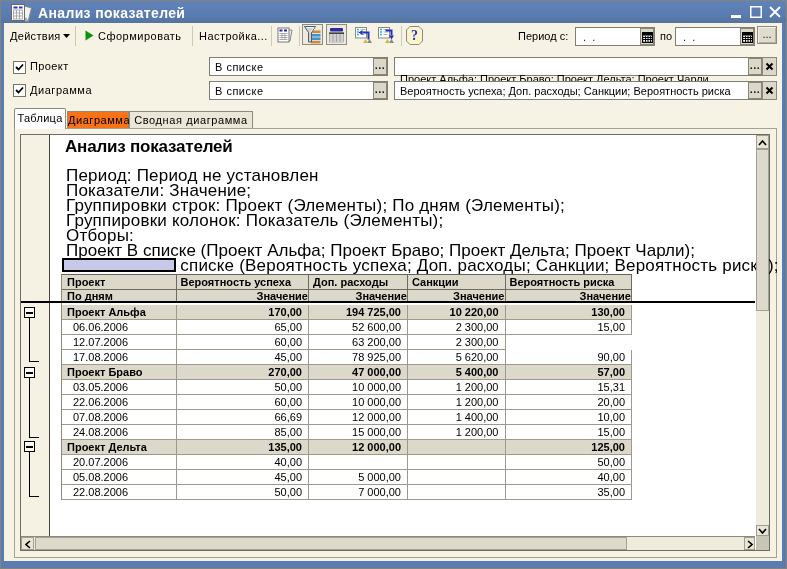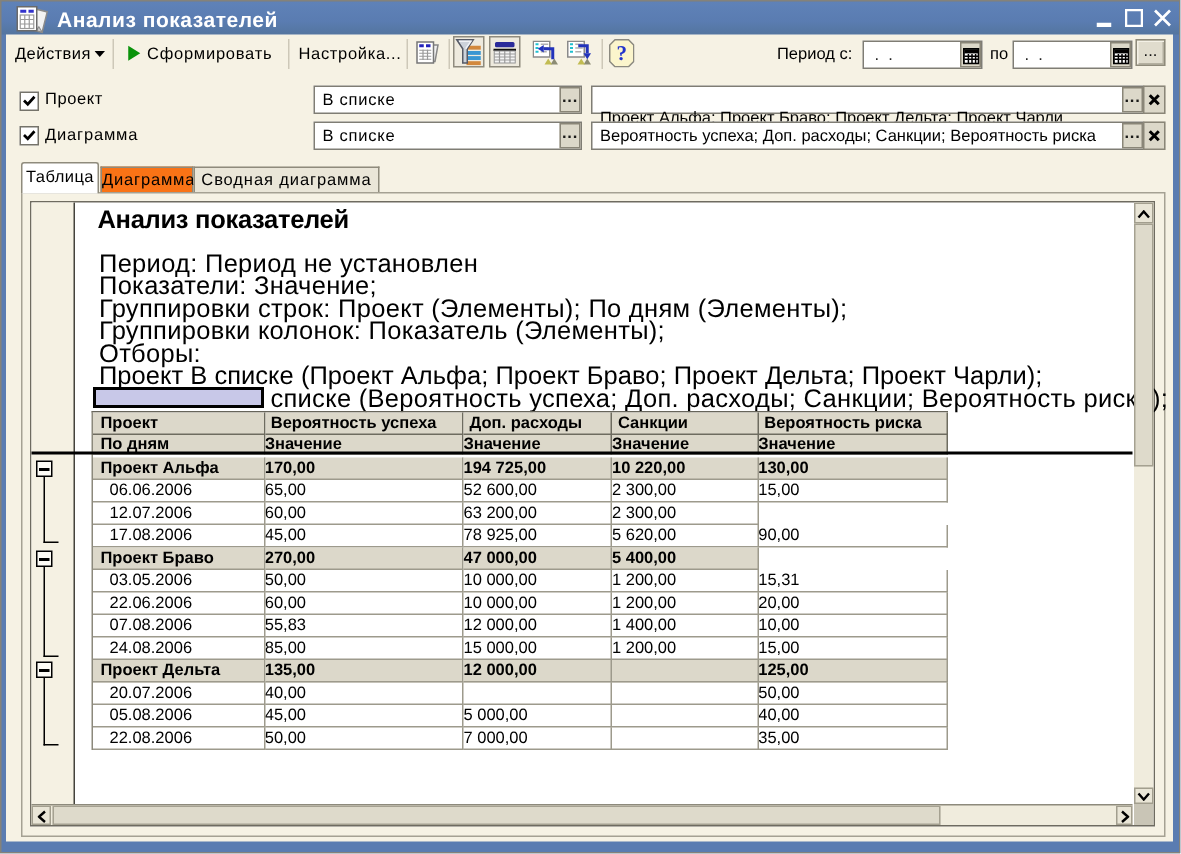--- a/index.html
+++ b/index.html
@@ -30,22 +30,22 @@
 #rlines{position:absolute;left:66px;top:168px;line-height:15px;font-size:17px;letter-spacing:0.2px}
 #selcell{position:absolute;left:62px;top:258px;width:114px;height:14px;border:2px solid #000;background:#c8c8e8}
 
 #tbl{position:absolute;left:61px;top:274px;width:571px;border-top:1px solid #66645a;border-left:1px solid #8c897c}
 .trow{display:flex;width:570px}
 .trow div{border-right:1px solid #9d9a8c;border-bottom:1px solid #9d9a8c;overflow:hidden;white-space:nowrap;height:100%}
 .hrow div{background:#dcd8ca;font-weight:bold;border-right:1px solid #6e6c60;border-bottom:1px solid #6e6c60}
 .grow div{background:#dcd8ca;font-weight:bold}
 .c1{width:114.5px;padding-left:5px}
 .c2{width:132.5px}.c3{width:99px}.c4{width:97.5px}.c5{width:126.5px}
-.num{text-align:left;padding-right:6px}
-.ctr{text-align:left}
+.num{text-align:right;padding-right:6px}
+.ctr{text-align:right}
 .dt{padding-left:11px !important}
 .h15{height:15px;line-height:14px}
 .h13{height:13px;line-height:12px}
 #thick{position:absolute;left:21px;top:301px;width:734px;height:2px;background:#000}
 
 .gbox{position:absolute;left:24px;width:11px;height:11px;box-sizing:border-box;background:#fdfcf6;border:1px solid #000}
 .gbox::after{content:"";position:absolute;left:1px;top:3.5px;width:7px;height:2px;background:#000}
 .gvl{position:absolute;left:29px;width:1px;background:#000}
 .ghl{position:absolute;left:29px;width:10px;height:1px;background:#000}
 
@@ -269,38 +269,39 @@
         <div class="c2 num">45,00</div>
         <div class="c3 num">78 925,00</div>
         <div class="c4 num">5 620,00</div>
         <div class="c5 num">90,00</div>
       </div>
   <div class="trow grow h15">
         <div class="c1">Проект Браво</div>
         <div class="c2 num">270,00</div>
         <div class="c3 num">47 000,00</div>
         <div class="c4 num">5 400,00</div>
+        <div class="c5 num">57,00</div>
       </div>
   <div class="trow h15">
         <div class="c1 dt">03.05.2006</div>
         <div class="c2 num">50,00</div>
         <div class="c3 num">10 000,00</div>
         <div class="c4 num">1 200,00</div>
         <div class="c5 num">15,31</div>
       </div>
   <div class="trow h15">
         <div class="c1 dt">22.06.2006</div>
         <div class="c2 num">60,00</div>
         <div class="c3 num">10 000,00</div>
         <div class="c4 num">1 200,00</div>
         <div class="c5 num">20,00</div>
       </div>
   <div class="trow h15">
         <div class="c1 dt">07.08.2006</div>
-        <div class="c2 num">55,83</div>
+        <div class="c2 num">66,69</div>
         <div class="c3 num">12 000,00</div>
         <div class="c4 num">1 400,00</div>
         <div class="c5 num">10,00</div>
       </div>
   <div class="trow h15">
         <div class="c1 dt">24.08.2006</div>
         <div class="c2 num">85,00</div>
         <div class="c3 num">15 000,00</div>
         <div class="c4 num">1 200,00</div>
         <div class="c5 num">15,00</div>

